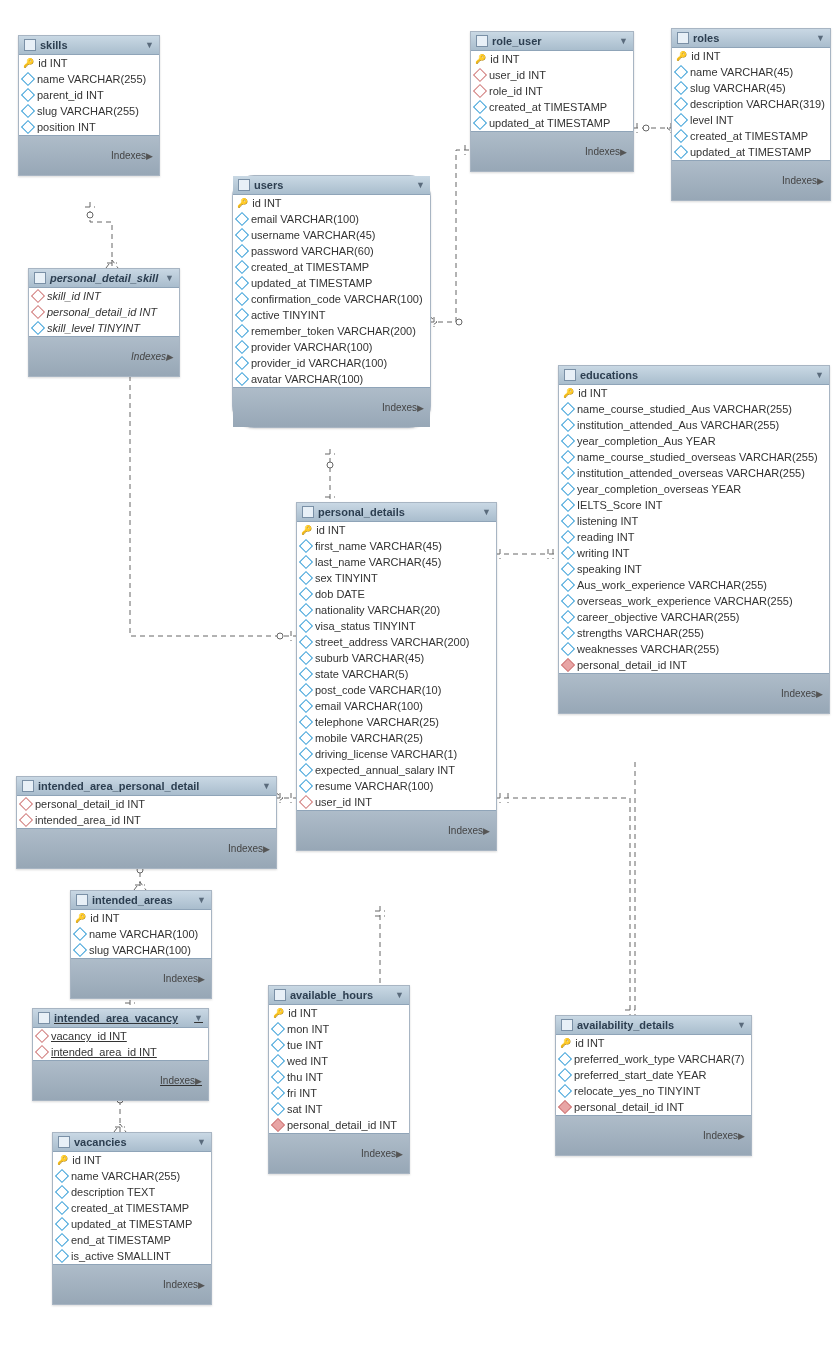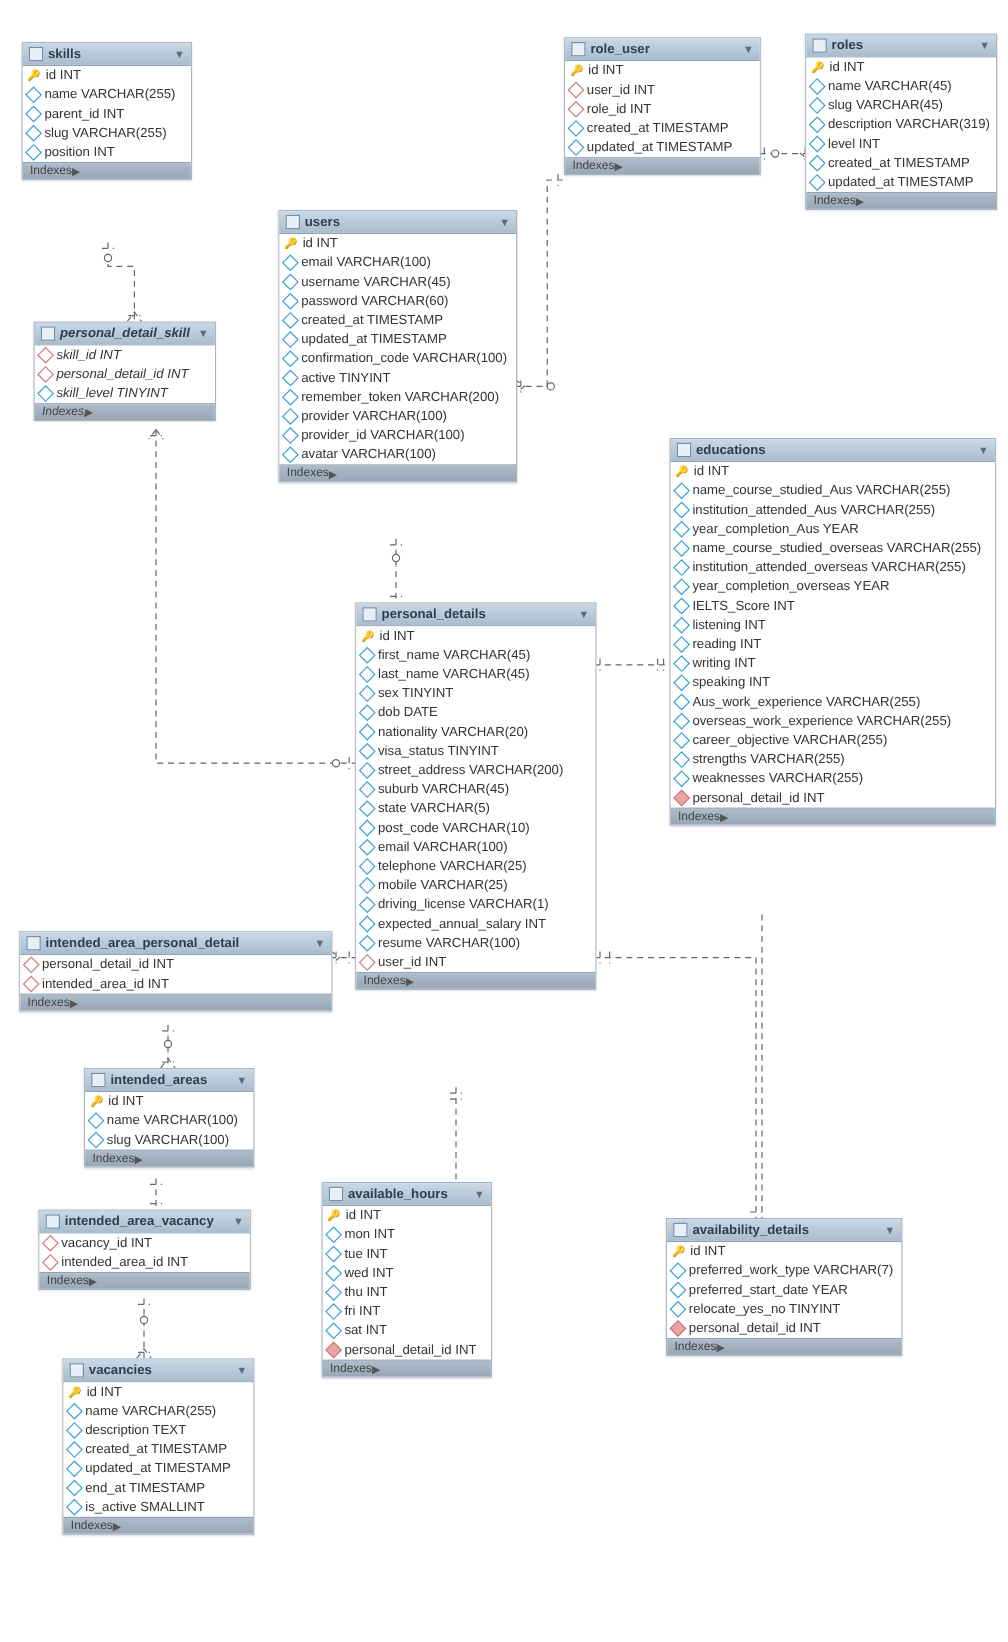--- a/index.html
+++ b/index.html
@@ -2,21 +2,21 @@
 <html><head>
 <meta charset="utf-8">
 <style>
 body{margin:0;padding:0;background:#fff;font-family:Arial,Helvetica,sans-serif;font-size:11px;color:#333;width:840px;height:1368px;position:relative}
 .canvas{position:relative;width:804px;height:1368px}
 .tbl{position:absolute;border:1px solid #a8b5c3;background:#fff;box-shadow:0 1px 2px rgba(0,0,0,.15)}
 .tbl-hdr{background:linear-gradient(#c9d8e4,#a9bdcd);border-bottom:1px solid #8fa4b8;padding:3px 5px;display:flex;align-items:center;gap:4px;font-weight:bold;color:#2c3e50}
 .tbl-hdr .arrow{margin-left:auto;color:#5a6b7c;font-size:9px}
 .tbl-body{background:#fff}
 .col{display:flex;align-items:center;gap:4px;padding:2px 5px 2px 4px;white-space:nowrap}
-.tbl-ftr{background:linear-gradient(#aebcc9,#97a7b6);color:#444;padding:1px 6px;display:flex;align-items:center;justify-content:flex-start;font-size:10px;border-top:1px solid #8fa4b8}
+.tbl-ftr{background:linear-gradient(#aebcc9,#97a7b6);color:#444;padding:14px 6px;display:flex;align-items:center;justify-content:flex-end;font-size:10px;border-top:1px solid #8fa4b8}
 .tbl-ftr .tri{color:#555;font-size:9px}
 .ico-table{width:10px;height:10px;background:#e8f0f7;border:1px solid #7a90a6;display:inline-block}
 .key{color:#d4a017;font-size:10px;line-height:1}
 .dia{width:8px;height:8px;display:inline-block;transform:rotate(45deg);border:1px solid}
 .dia.blue{border-color:#3aa0d8;background:#fff}
 .dia.red{border-color:#d07a7a;background:#fff}
 .dia.redfill{border-color:#d07a7a;background:#e8a5a5}
 svg.links{position:absolute;top:0;left:0;width:840px;height:1368px;pointer-events:none}
 svg.links path{stroke:#666;stroke-width:1;fill:none;stroke-dasharray:5 4}
 svg.links .notch{stroke:#666;stroke-width:1}
@@ -199,21 +199,21 @@
           <div class="col">
             <span class="dia blue"></span>
             <span>skill_level TINYINT</span>
           </div>
         </div>
         <div class="tbl-ftr">
           <span>Indexes</span>
           <span class="tri">▶</span>
         </div>
       </div>
-      <div class="tbl" style="left: 232px; top: 175px; width: 197px;">
+      <div class="tbl" style="left: 232px; top: 175px; width: 197px; border-radius: 22px;">
         <div class="tbl-hdr">
           <span class="ico-table"></span>
           <span>users</span>
           <span class="arrow">▼</span>
         </div>
         <div class="tbl-body">
           <div class="col">
             <span class="key" style="font-size: 9px;">🔑</span>
             <span>id INT</span>
           </div>
@@ -476,21 +476,21 @@
           <div class="col">
             <span class="dia blue"></span>
             <span>slug VARCHAR(100)</span>
           </div>
         </div>
         <div class="tbl-ftr">
           <span>Indexes</span>
           <span class="tri">▶</span>
         </div>
       </div>
-      <div class="tbl" style="left: 32px; top: 1008px; width: 175px;">
+      <div class="tbl" style="left: 32px; top: 1008px; width: 175px; text-decoration: underline;">
         <div class="tbl-hdr">
           <span class="ico-table"></span>
           <span>intended_area_vacancy</span>
           <span class="arrow">▼</span>
         </div>
         <div class="tbl-body">
           <div class="col">
             <span class="dia red"></span>
             <span>vacancy_id INT</span>
           </div>

